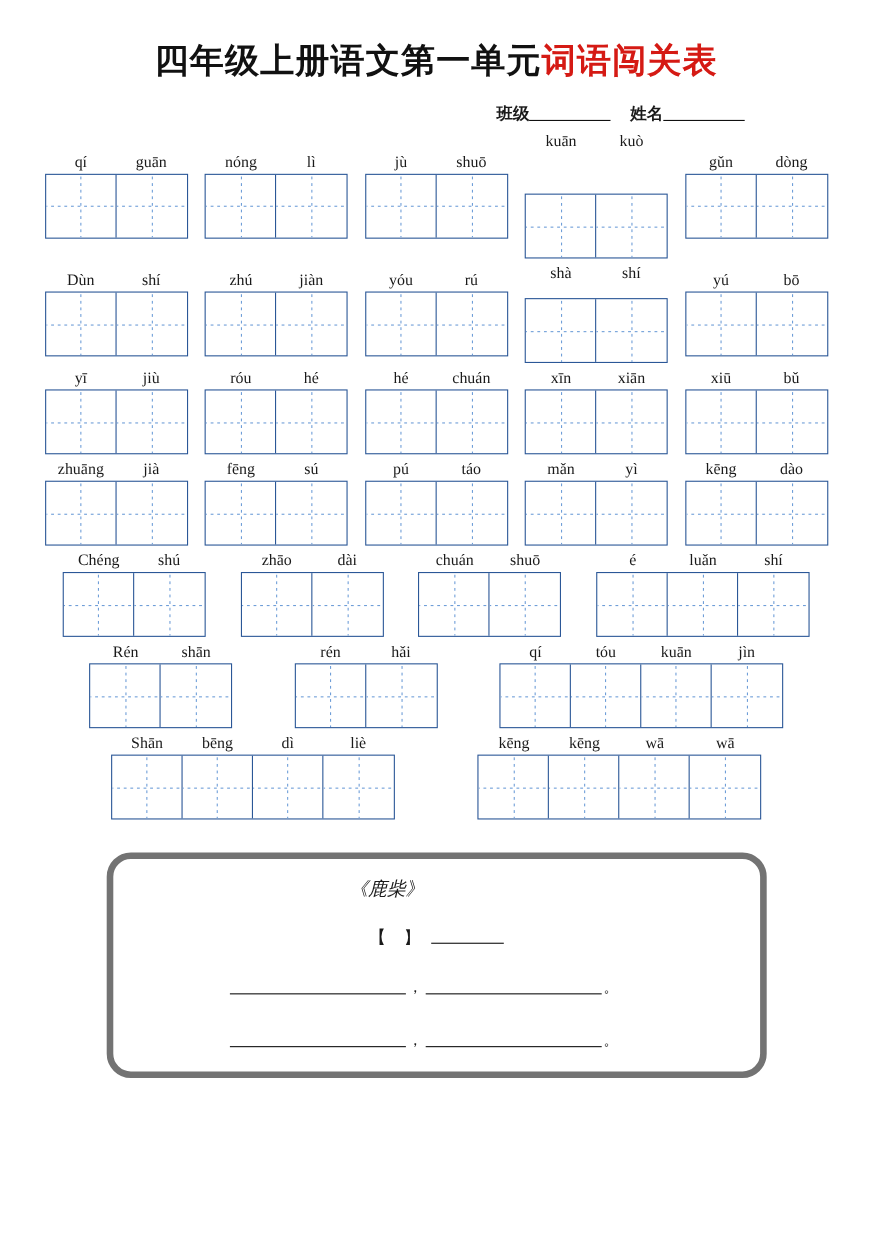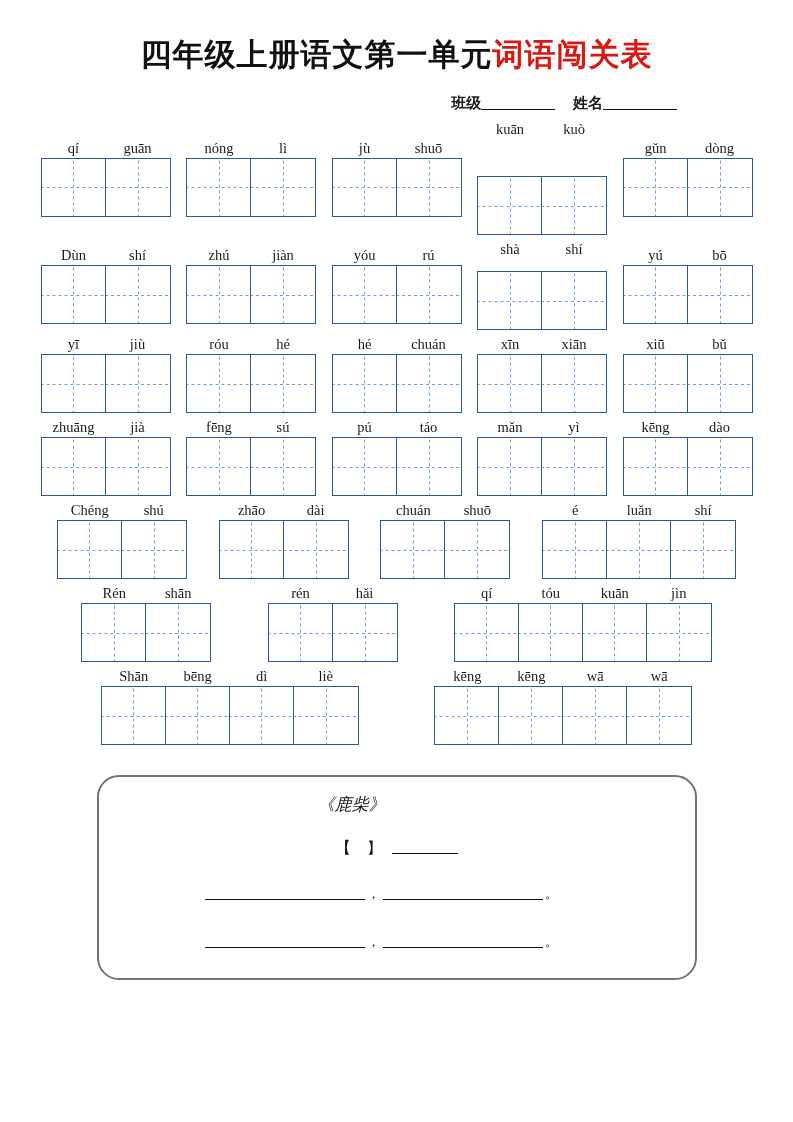--- a/index.html
+++ b/index.html
@@ -117,21 +117,21 @@
     background-position: left;
     background-size: 1px 6px;
     background-repeat: repeat-y;
   }
 
   
   .poem-box {
     margin: 30px auto 0 auto;
     width: 600px;
     height: 205px;
-    border: 2px solid #737373;
+    border: 6px solid #737373;
     border-radius: 22px;
     box-sizing: border-box;
     position: relative;
     padding-top: 16px;
   }
   .poem-title {
     text-align: center;
     font-size: 17px;
     font-style: italic;
     font-family: "Liberation Serif", serif;

